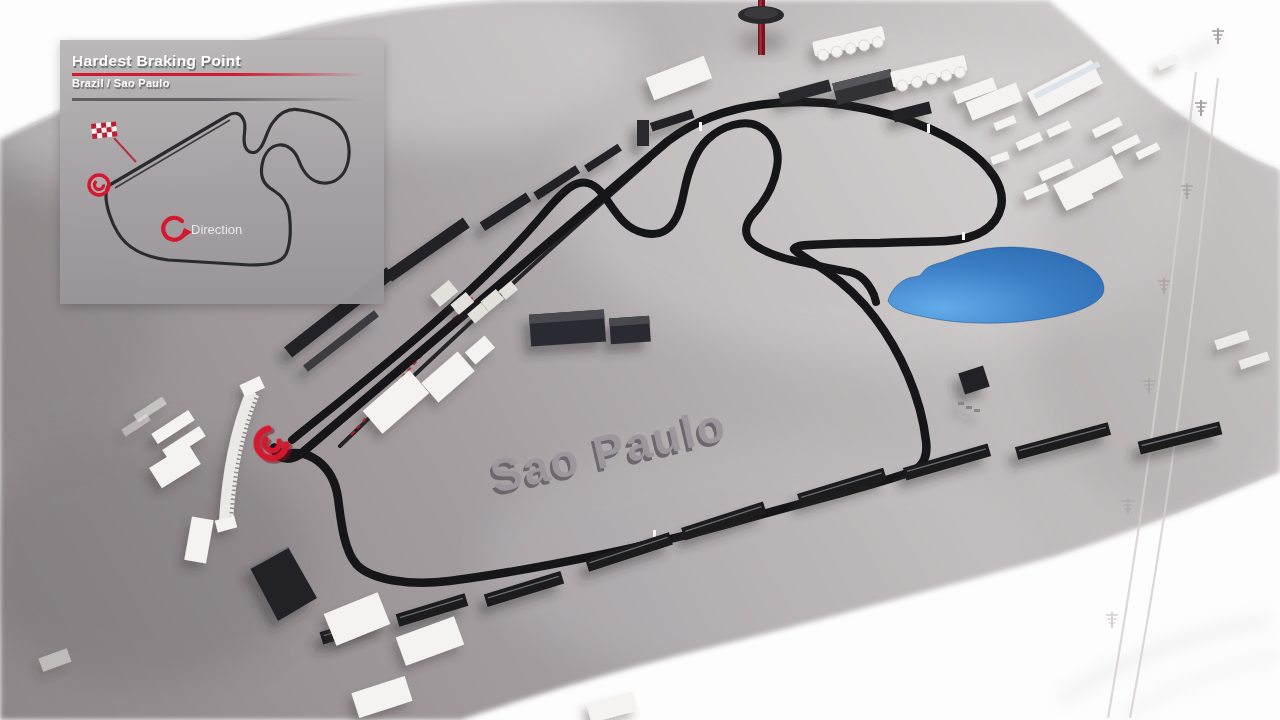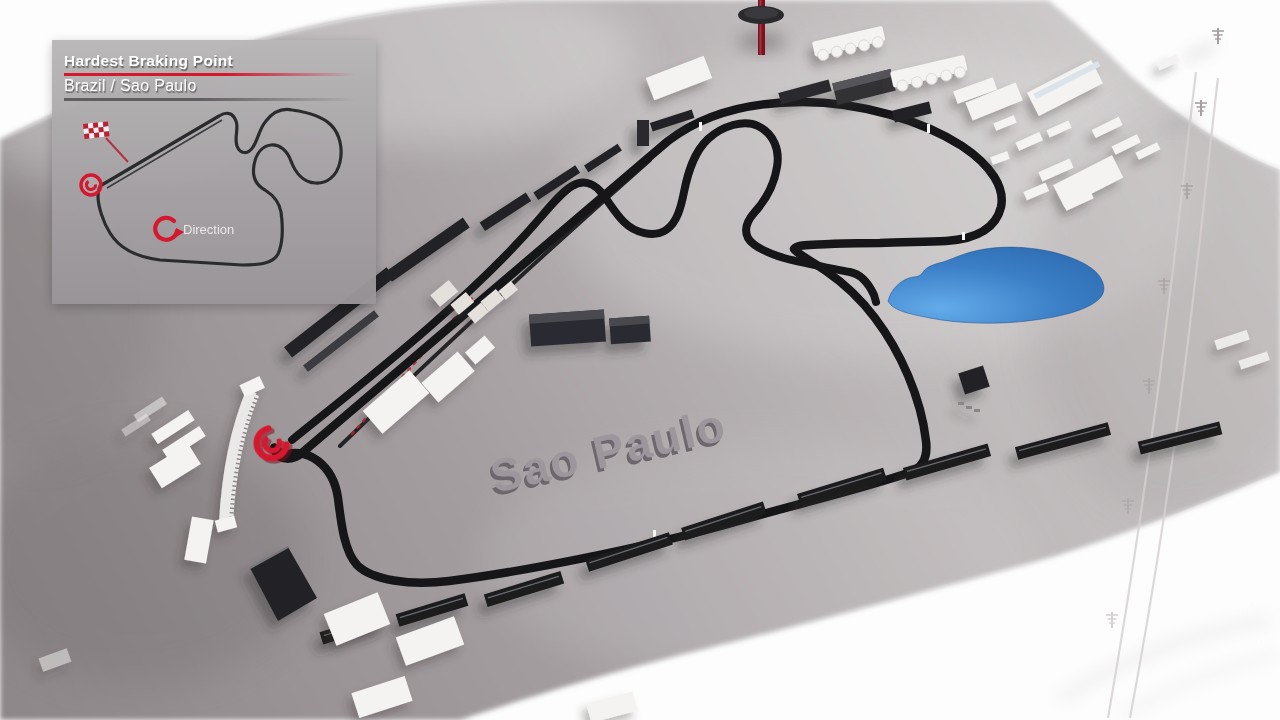--- a/index.html
+++ b/index.html
@@ -1,24 +1,24 @@
 <!DOCTYPE html>
 <html><head>
 <meta charset="utf-8">
 <style>
   html,body{margin:0;padding:0;background:#fff;}
   body{width:1280px;height:720px;overflow:hidden;font-family:"Liberation Sans",sans-serif;}
   .stage{position:relative;width:1280px;height:720px;background:#fdfdfd;}
   svg.scene{position:absolute;left:0;top:0;}
-  .inset{position:absolute;left:52px;top:40px;width:324px;height:264px;
+  .inset{position:absolute;left:60px;top:40px;width:324px;height:264px;
          background:linear-gradient(180deg,rgba(184,182,183,.97),rgba(165,161,164,.97) 55%,rgba(153,149,152,.97));
          box-shadow:0 3px 10px rgba(0,0,0,.22);}
   .p-title{position:absolute;left:12px;top:12px;font-weight:bold;font-size:15.5px;color:#fff;
            letter-spacing:.3px;text-shadow:1px 1.5px 1px rgba(30,30,30,.5);white-space:nowrap;}
-  .p-sub{position:absolute;left:12px;top:37px;font-weight:normal;font-size:16px;color:#fff;
+  .p-sub{position:absolute;left:12px;top:37px;font-weight:bold;font-size:11px;color:#fff;
          letter-spacing:.3px;text-shadow:1px 1.5px 1px rgba(30,30,30,.5);white-space:nowrap;}
   .rule{position:absolute;left:12px;height:3px;width:298px;}
   .rule.red{top:33px;background:linear-gradient(90deg,#d6182e 55%,rgba(214,24,46,0) 98%);}
   .rule.gray{top:58px;background:linear-gradient(90deg,rgba(88,85,88,.9) 45%,rgba(88,85,88,0) 98%);}
   .map2d{position:absolute;left:10px;top:62px;}
 </style>
 </head>
 <body>
 
 <div class="stage">

